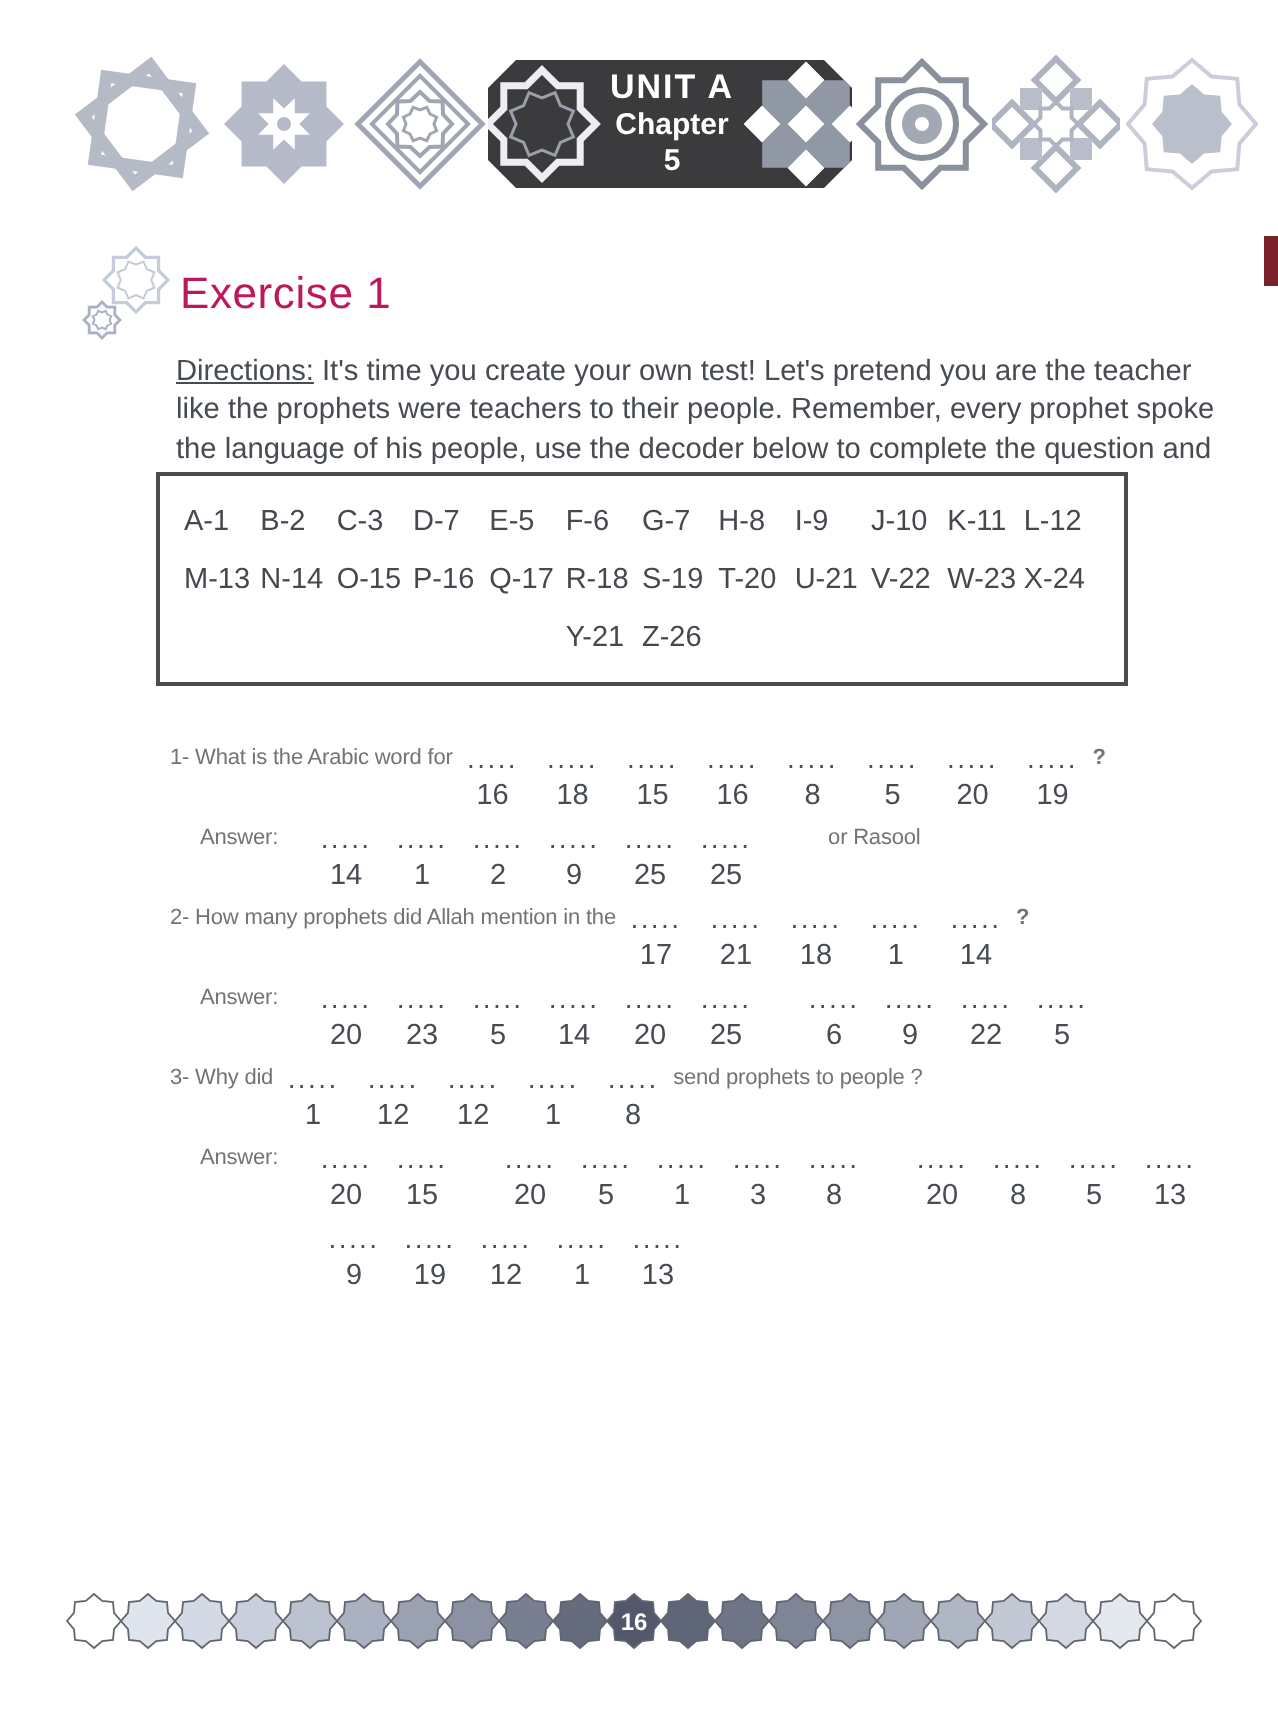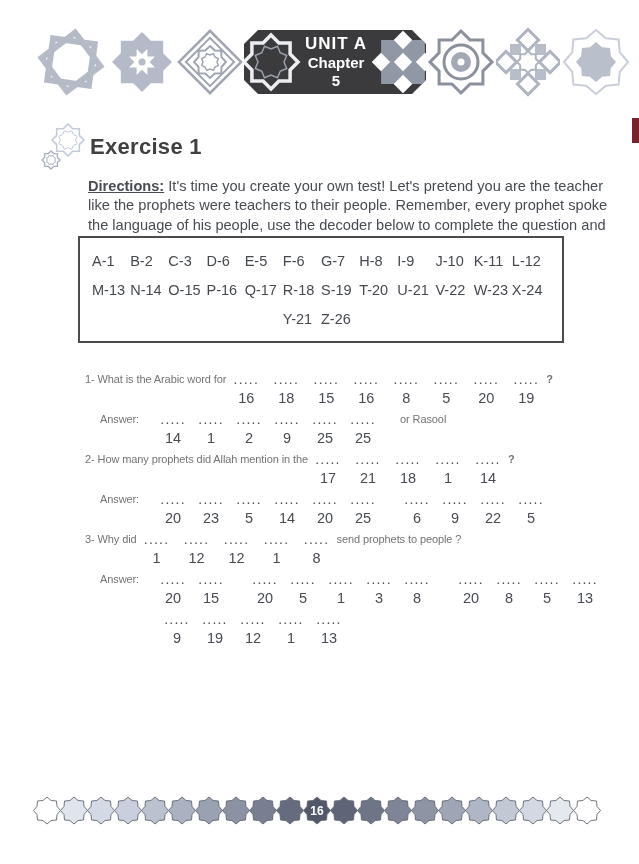--- a/index.html
+++ b/index.html
@@ -22,24 +22,24 @@
   .badge .badge-left{margin-left:-4px;}
   .badge .badge-right{margin-right:-10px;}
   .badge-text{flex:1;text-align:center;color:#ffffff;font-weight:bold;line-height:1.2;position:relative;z-index:2;}
   .badge-unit{font-size:17px;letter-spacing:1px;}
   .badge-chapter{font-size:15px;}
   
   .edge-mark{position:absolute;right:0;top:118px;width:7px;height:25px;background:#7a222c;}
   
   .ex-head{position:absolute;top:120px;left:40px;display:flex;align-items:center;}
   .ex-icon{line-height:0;margin-right:4px;}
-  .ex-title{font-size:22px;font-weight:bold;color:#404040;margin:0;letter-spacing:.3px;}
+  .ex-title{font-size:22px;font-weight:normal;color:#be185d;margin:0;letter-spacing:.3px;}
   
   .directions{position:absolute;top:162px;left:88px;width:532px;font-size:14.6px;line-height:19.5px;color:#474b52;}
-  .dir-label{font-weight:bold;text-decoration:underline;}
+  .dir-label{font-weight:normal;text-decoration:underline;}
   
   .decoder{
     position:absolute;top:236px;left:78px;width:486px;box-sizing:border-box;
     border:2px solid #4b4b4b;background:#fff;padding:10px 12px 8px 12px;
   }
   .decoder-grid{display:grid;grid-template-columns:repeat(12,1fr);row-gap:2px;}
   .decoder-cell{text-align:left;font-size:14.5px;color:#45494f;line-height:27px;white-space:nowrap;}
   
   .questions{position:absolute;top:370px;left:85px;width:548px;}
   .row{height:40px;white-space:nowrap;}
@@ -49,21 +49,21 @@
   .qsuffix.bold{font-weight:bold;}
   .blank{display:inline-block;vertical-align:top;text-align:center;min-width:26px;margin:0 7px;}
   .aline .blank,.aline2 .blank{min-width:28px;margin:0 5px;}
   .dots{display:block;font-size:14px;line-height:19px;letter-spacing:1.2px;color:#4a4e55;}
   .num{display:block;font-size:14.5px;line-height:18px;color:#474b52;}
   .group{display:inline-block;vertical-align:top;margin-right:16px;}
   .group:last-child{margin-right:0;}
   .aline{margin-left:15px;}
   .aline2{margin-left:73px;}
   .alabel{margin-right:15px;}
-  .atext{margin-left:2px;}
+  .atext{margin-left:16px;}
   
   .footer-band{position:absolute;left:33px;top:795px;display:flex;align-items:center;}
   .footer-band .motif{margin-right:-1px;}
 </style>
 </head>
 <body>
 
 <div class="page">
 
   <div class="band">
@@ -137,21 +137,21 @@
     <h1 class="ex-title">Exercise 1</h1>
   </div>
 
   <p class="directions"><span class="dir-label">Directions:</span><span> It's time you create your own test! Let's pretend you are the teacher like the prophets were teachers to their people. Remember, every prophet spoke the language of his people, use the decoder below to complete the question and answers.</span></p>
 
   <div class="decoder">
     <div class="decoder-grid" id="decoderGrid">
         <div class="decoder-cell">A-1</div>
         <div class="decoder-cell">B-2</div>
         <div class="decoder-cell">C-3</div>
-        <div class="decoder-cell">D-6</div>
+        <div class="decoder-cell">D-7</div>
         <div class="decoder-cell">E-5</div>
         <div class="decoder-cell">F-6</div>
         <div class="decoder-cell">G-7</div>
         <div class="decoder-cell">H-8</div>
         <div class="decoder-cell">I-9</div>
         <div class="decoder-cell">J-10</div>
         <div class="decoder-cell">K-11</div>
         <div class="decoder-cell">L-12</div>
         <div class="decoder-cell">M-13</div>
         <div class="decoder-cell">N-14</div>

